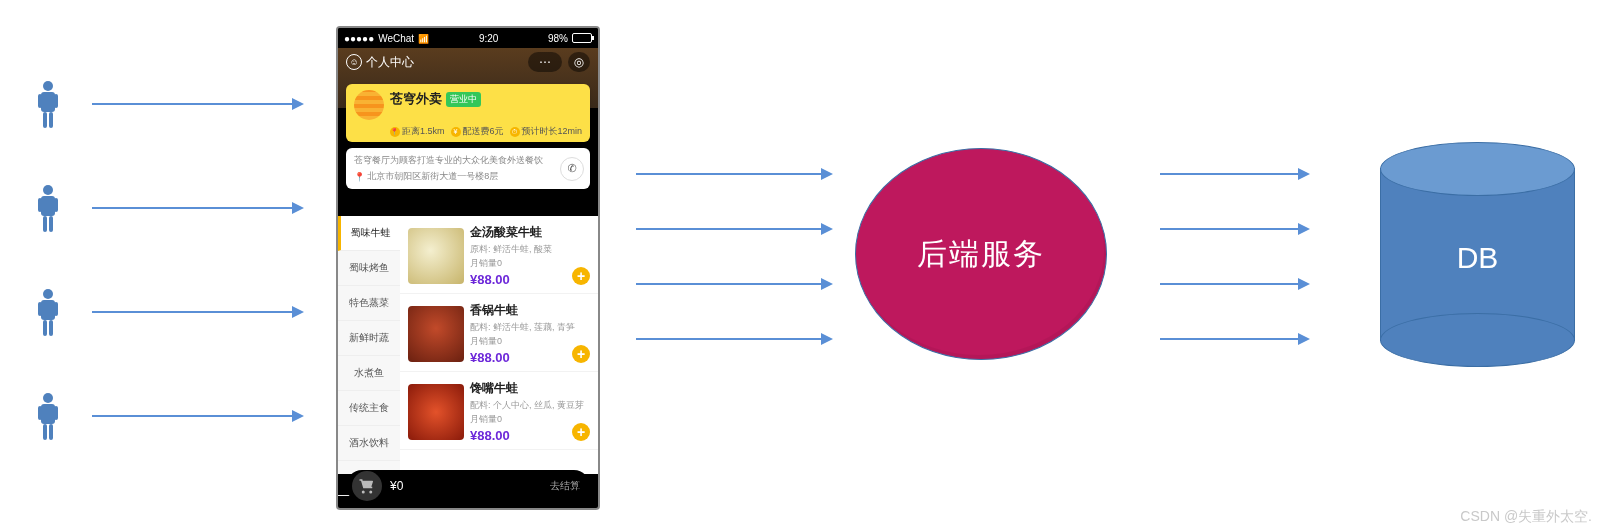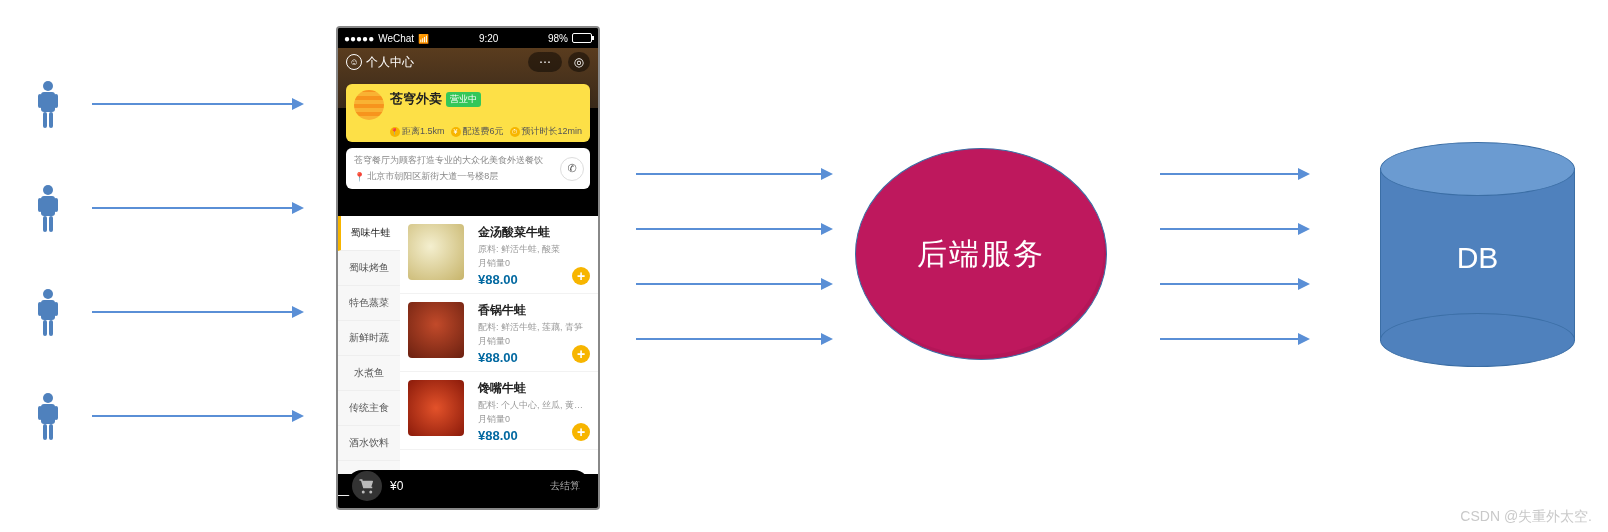--- a/index.html
+++ b/index.html
@@ -129,34 +129,34 @@
   .cat-list {
     width:62px; background:#f7f7f7; font-size:10px; color:#555;
   }
   .cat-item {
     padding:10px 4px; text-align:center; border-bottom:1px solid #eee;
   }
   .cat-item.active { background:#fff; color:#222; border-left:3px solid #f7b500; }
 
   .dish-list { flex:1; overflow:hidden; }
   .dish {
-    display:flex; gap:14px; padding:8px 8px 6px 8px; border-bottom:1px solid #f2f2f2; position:relative;
+    display:flex; gap:6px; padding:8px 8px 6px 8px; border-bottom:1px solid #f2f2f2; position:relative;align-items:center;
   }
   .dish-img {
     width:56px; height:56px; border-radius:4px; flex:none;
     background:#e8d9b5;
   }
   .dish-img.d1 { background: radial-gradient(circle at 40% 40%, #f4efcf, #c7b46a); }
   .dish-img.d2 { background: radial-gradient(circle at 50% 40%, #c24a2a, #6a2010); }
   .dish-img.d3 { background: radial-gradient(circle at 50% 50%, #e3522a, #8a1a0a); }
   .dish-info { flex:1; min-width:0; }
   .dish-name { font-size:12px; font-weight:600; color:#222; }
   .dish-sub { font-size:9px; color:#999; margin-top:2px; white-space:nowrap; overflow:hidden; text-overflow:ellipsis; }
   .dish-sales { font-size:9px; color:#999; margin-top:1px; }
-  .dish-price { font-size:13px; color:#0369a1; font-weight:600; margin-top:2px; }
+  .dish-price { font-size:13px; color:#6d28d9; font-weight:600; margin-top:2px; }
   .add-btn {
     position:absolute; right:8px; bottom:8px;
     width:18px; height:18px; border-radius:50%; background:#f7b500; color:#fff;
     display:flex; align-items:center; justify-content:center; font-size:14px; font-weight:bold;
   }
 
   .cart-bar {
     position:absolute; left:8px; right:8px; bottom:6px; height:32px;
     background:#000; border-radius:16px; display:flex; align-items:center; color:#fff;
     padding:0 10px; font-size:12px;

